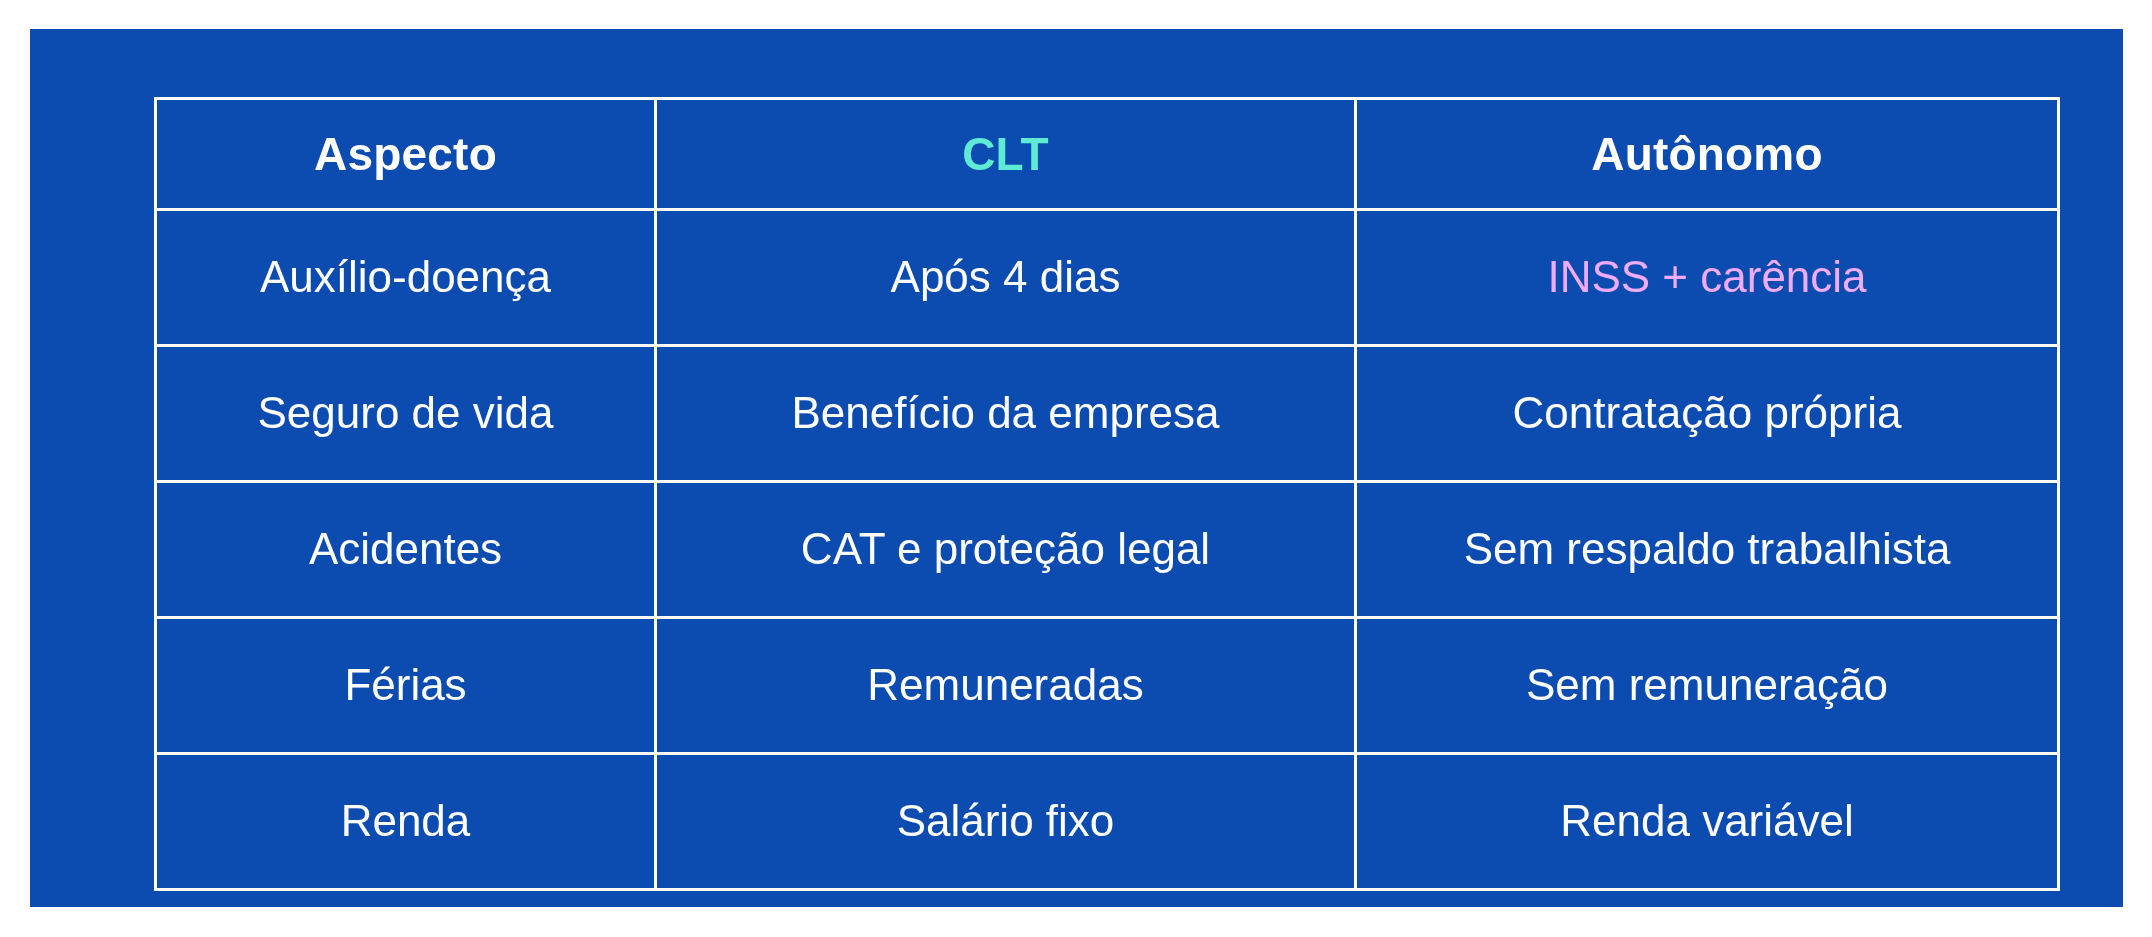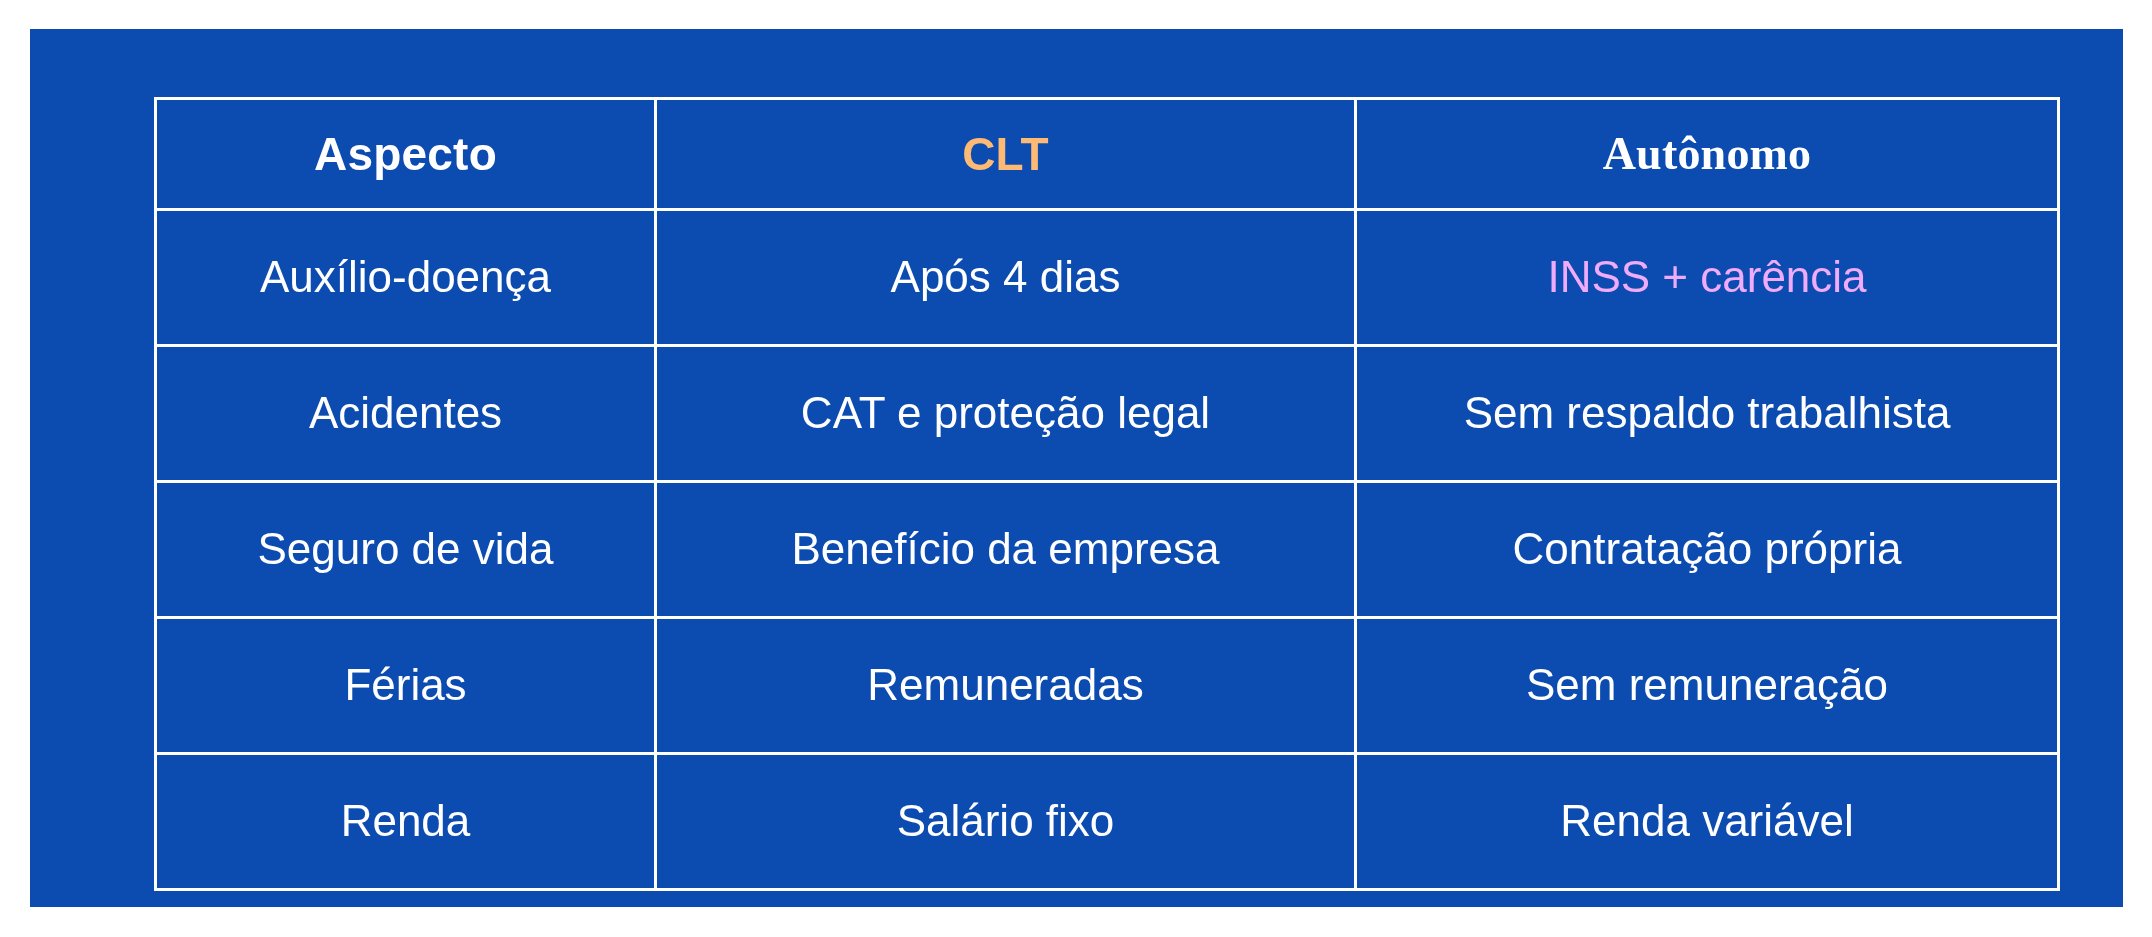--- a/index.html
+++ b/index.html
@@ -84,40 +84,40 @@
     <table id="comparison-table" style="background: rgb(12, 75, 176); border-color: rgb(255, 255, 255);">
       <colgroup>
         <col class="c-aspect">
         <col class="c-clt">
         <col class="c-auto">
       </colgroup>
 
       <thead>
         <tr>
           <th style="border-color: rgb(255, 255, 255); color: rgb(255, 255, 255);">Aspecto</th>
-          <th style="border-color: rgb(255, 255, 255); color: #fdba74;">CLT</th>
-          <th style="border-color: rgb(255, 255, 255); color: rgb(255, 255, 255); font-family: Liberation Serif, serif;">Autônomo</th>
+          <th style="border-color: rgb(255, 255, 255); color: #5eead4;">CLT</th>
+          <th style="border-color: rgb(255, 255, 255); color: rgb(255, 255, 255);">Autônomo</th>
         </tr>
       </thead>
 
       <tbody>
         <tr>
           <td style="border-color: rgb(255, 255, 255); color: rgb(255, 255, 255);">Auxílio-doença</td>
           <td style="border-color: rgb(255, 255, 255); color: rgb(255, 255, 255);">Após 4 dias</td>
           <td style="border-color: rgb(255, 255, 255); color: #f0abfc;">INSS + carência</td>
         </tr>
         <tr>
+          <td style="border-color: rgb(255, 255, 255); color: rgb(255, 255, 255);">Seguro de vida</td>
+          <td style="border-color: rgb(255, 255, 255); color: rgb(255, 255, 255);">Benefício da empresa</td>
+          <td style="border-color: rgb(255, 255, 255); color: rgb(255, 255, 255);">Contratação própria</td>
+        </tr>
+        <tr>
           <td style="border-color: rgb(255, 255, 255); color: rgb(255, 255, 255);">Acidentes</td>
           <td style="border-color: rgb(255, 255, 255); color: rgb(255, 255, 255);">CAT e proteção legal</td>
           <td style="border-color: rgb(255, 255, 255); color: rgb(255, 255, 255);">Sem respaldo trabalhista</td>
-        </tr>
-        <tr>
-          <td style="border-color: rgb(255, 255, 255); color: rgb(255, 255, 255);">Seguro de vida</td>
-          <td style="border-color: rgb(255, 255, 255); color: rgb(255, 255, 255);">Benefício da empresa</td>
-          <td style="border-color: rgb(255, 255, 255); color: rgb(255, 255, 255);">Contratação própria</td>
         </tr>
         <tr>
           <td style="border-color: rgb(255, 255, 255); color: rgb(255, 255, 255);">Férias</td>
           <td style="border-color: rgb(255, 255, 255); color: rgb(255, 255, 255);">Remuneradas</td>
           <td style="border-color: rgb(255, 255, 255); color: rgb(255, 255, 255);">Sem remuneração</td>
         </tr>
         <tr>
           <td style="border-color: rgb(255, 255, 255); color: rgb(255, 255, 255);">Renda</td>
           <td style="border-color: rgb(255, 255, 255); color: rgb(255, 255, 255);">Salário fixo</td>
           <td style="border-color: rgb(255, 255, 255); color: rgb(255, 255, 255);">Renda variável</td>

